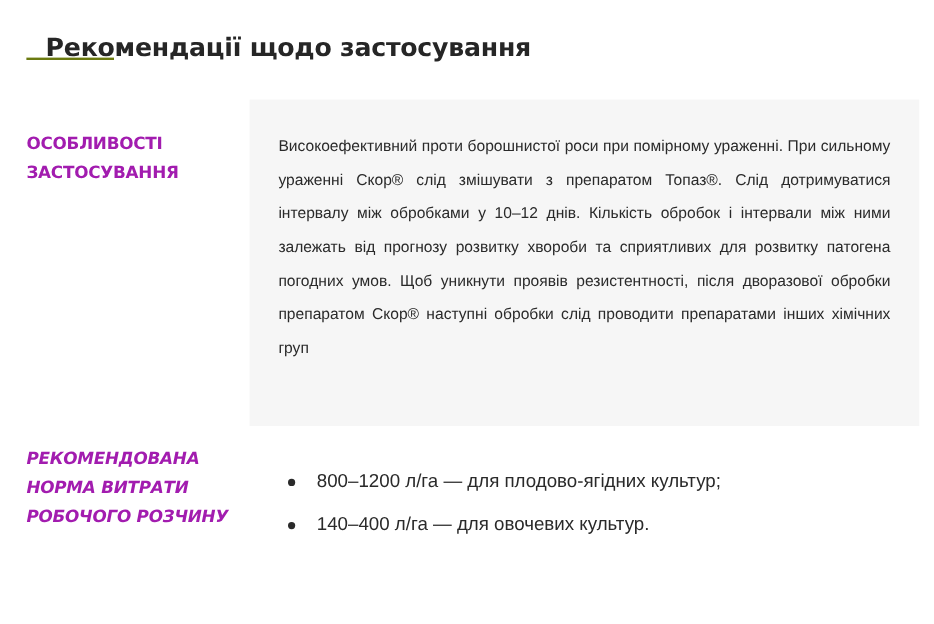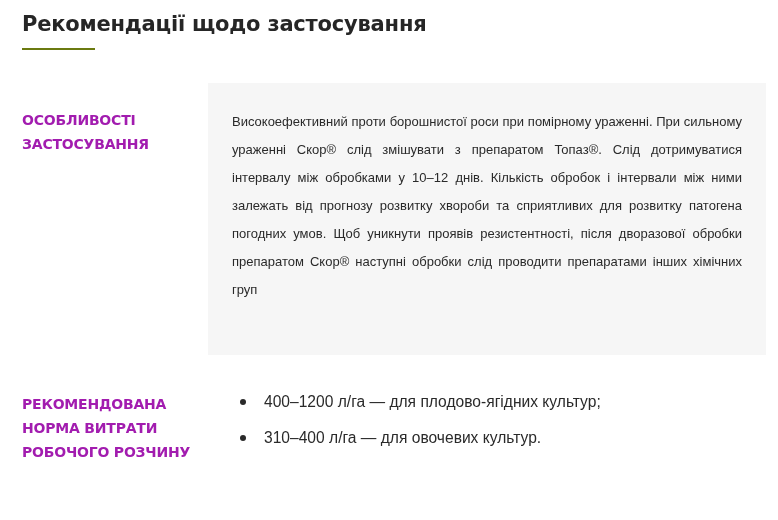--- a/index.html
+++ b/index.html
@@ -1,21 +1,21 @@
 <!DOCTYPE html>
 <html><head>
 <meta charset="utf-8">
 <style>
   html,body{margin:0;padding:0;background:#ffffff;}
   body{width:778px;height:520px;position:relative;overflow:hidden;font-family:"DejaVu Sans","Liberation Sans",sans-serif;color:#222;}
-  .title{position:absolute;left:22px;top:12px;margin:0;font-size:21px;font-weight:bold;color:#262626;letter-spacing:-0.2px;white-space:nowrap;text-align:right;}
+  .title{position:absolute;left:22px;top:12px;margin:16px;font-size:21px;font-weight:bold;color:#262626;letter-spacing:-0.2px;white-space:nowrap;text-align:right;}
   .underline{position:absolute;left:22px;top:48px;width:73px;height:2px;}
   .label{position:absolute;left:22px;font-size:14px;font-weight:bold;line-height:24px;color:#a21caf;text-transform:uppercase;letter-spacing:-0.2px;}
   .label1{top:108px;width:170px;}
-  .label2{top:392px;width:170px;}
+  .label2{top:371px;width:170px;font-style:italic;}
   .box{position:absolute;left:208px;top:83px;width:558px;height:272px;}
   .box p{position:absolute;left:24px;top:25px;width:510px;margin:0;font-family:"Liberation Sans",sans-serif;font-size:13px;line-height:28px;text-align:justify;color:#2a2a2a;}
   .list{position:absolute;left:240px;top:388px;margin:0;padding:0;list-style:none;}
   .list li{position:relative;padding-left:24px;font-family:"Liberation Sans",sans-serif;font-size:15.6px;line-height:28px;color:#2a2a2a;margin-bottom:8px;white-space:nowrap;}
   .bullet{position:absolute;left:0;top:11px;width:6px;height:6px;border-radius:50%;background:#2a2a2a;}
 </style>
 </head>
 <body>
 
 <h2 class="title">Рекомендації щодо застосування</h2>
@@ -23,19 +23,19 @@
 
 <div class="label label1">ОСОБЛИВОСТІ ЗАСТОСУВАННЯ</div>
 <div class="box" style="background: rgb(246, 246, 246);">
   <p>Високоефективний проти борошнистої роси при помірному ураженні. При сильному ураженні Скор® слід змішувати з препаратом Топаз®. Слід дотримуватися інтервалу між обробками у 10–12 днів. Кількість обробок і інтервали між ними залежать від прогнозу розвитку хвороби та сприятливих для розвитку патогена погодних умов. Щоб уникнути проявів резистентності, після дворазової обробки препаратом Скор® наступні обробки слід проводити препаратами інших хімічних груп</p>
 </div>
 
 <div class="label label2">РЕКОМЕНДОВАНА НОРМА ВИТРАТИ РОБОЧОГО РОЗЧИНУ</div>
 <ul class="list">
   <li>
     <span class="bullet"></span>
-    <span>400–1200 л/га — для плодово-ягідних культур;</span>
+    <span>800–1200 л/га — для плодово-ягідних культур;</span>
   </li>
   <li>
     <span class="bullet"></span>
-    <span>310–400 л/га — для овочевих культур.</span>
+    <span>140–400 л/га — для овочевих культур.</span>
   </li>
 </ul>
 
 </body></html>

